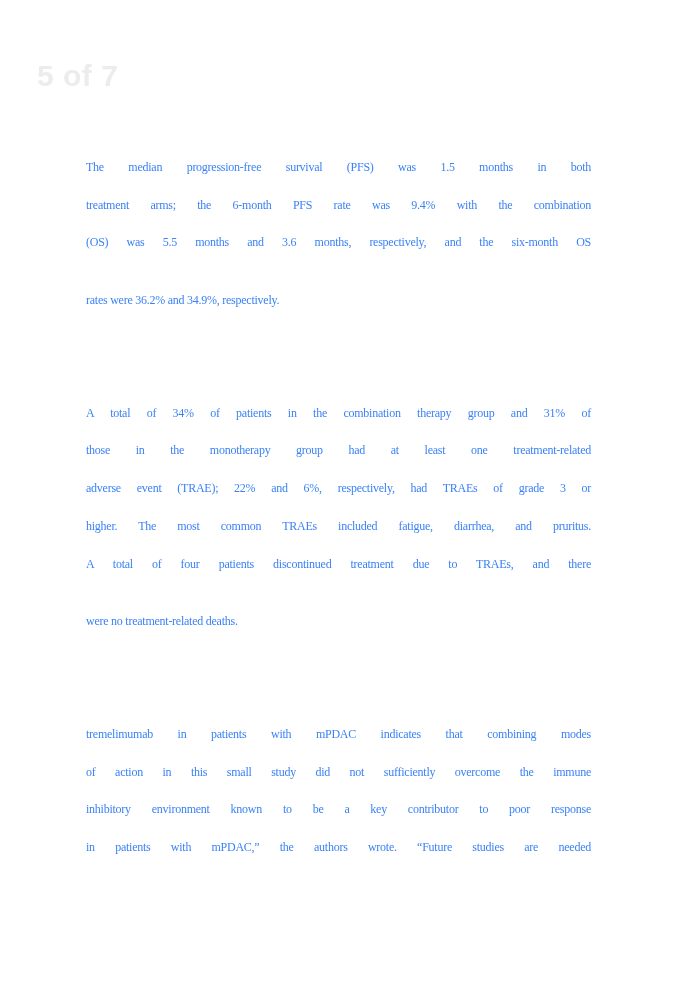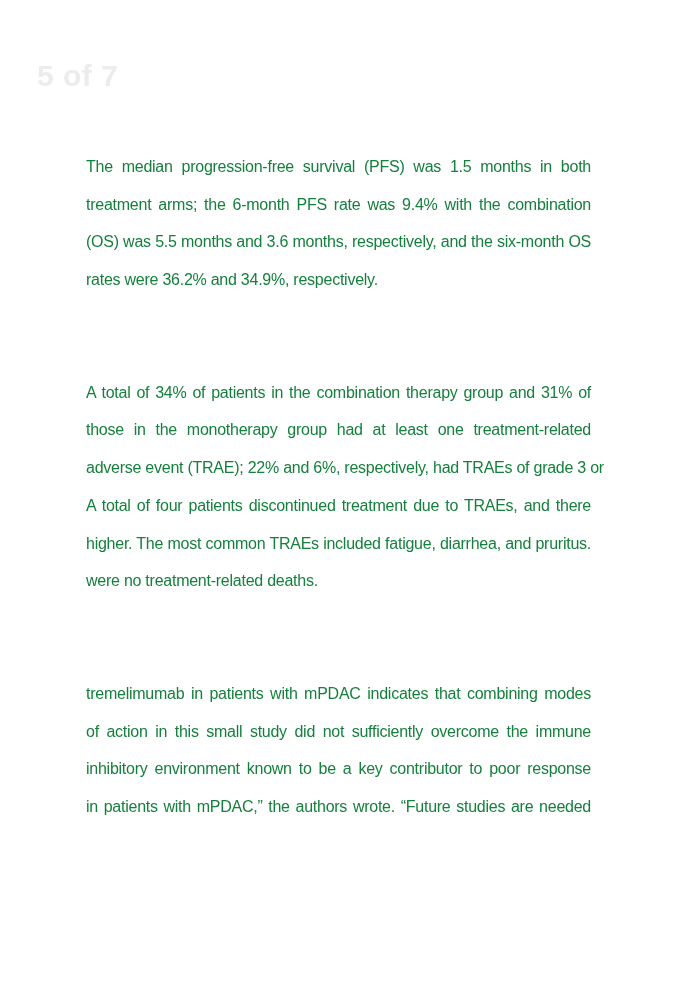--- a/index.html
+++ b/index.html
@@ -31,53 +31,54 @@
       top: 156px;
       width: 505px;
     }
     .paragraph {
       margin: 0 0 75px 0;
     }
     .line {
       display: block;
       height: 37.7px;
       line-height: 22px;
-      font-family: Liberation Sans, sans-serif;
-      font-size: 16px;
-      color: #15803d;
+      font-family: Liberation Serif, serif;
+      font-size: 12px;
+      color: #3b82f6;
       text-align: justify;
       text-align-last: justify;
       white-space: nowrap;
       letter-spacing: -0.25px;
       word-spacing: 0px;
     }
     .line.last {
       text-align-last: left;
+      margin-top: 20px;
     }
   </style>
 </head>
 <body>
 
 <div class="page-indicator">5 of 7</div>
 
 <div class="doc-body">
 
   <div class="paragraph">
     <span class="line">The median progression-free survival (PFS) was 1.5 months in both</span>
     <span class="line">treatment arms; the 6-month PFS rate was 9.4% with the combination</span>
     <span class="line">(OS) was 5.5 months and 3.6 months, respectively, and the six-month OS</span>
     <span class="line last">rates were 36.2% and 34.9%, respectively.</span>
   </div>
 
   <div class="paragraph">
     <span class="line">A total of 34% of patients in the combination therapy group and 31% of</span>
     <span class="line">those in the monotherapy group had at least one treatment-related</span>
     <span class="line">adverse event (TRAE); 22% and 6%, respectively, had TRAEs of grade 3 or</span>
+    <span class="line">higher. The most common TRAEs included fatigue, diarrhea, and pruritus.</span>
     <span class="line">A total of four patients discontinued treatment due to TRAEs, and there</span>
-    <span class="line">higher. The most common TRAEs included fatigue, diarrhea, and pruritus.</span>
     <span class="line last">were no treatment-related deaths.</span>
   </div>
 
   <div class="paragraph">
     <span class="line">tremelimumab in patients with mPDAC indicates that combining modes</span>
     <span class="line">of action in this small study did not sufficiently overcome the immune</span>
     <span class="line">inhibitory environment known to be a key contributor to poor response</span>
     <span class="line">in patients with mPDAC,” the authors wrote. “Future studies are needed</span>
   </div>
 

